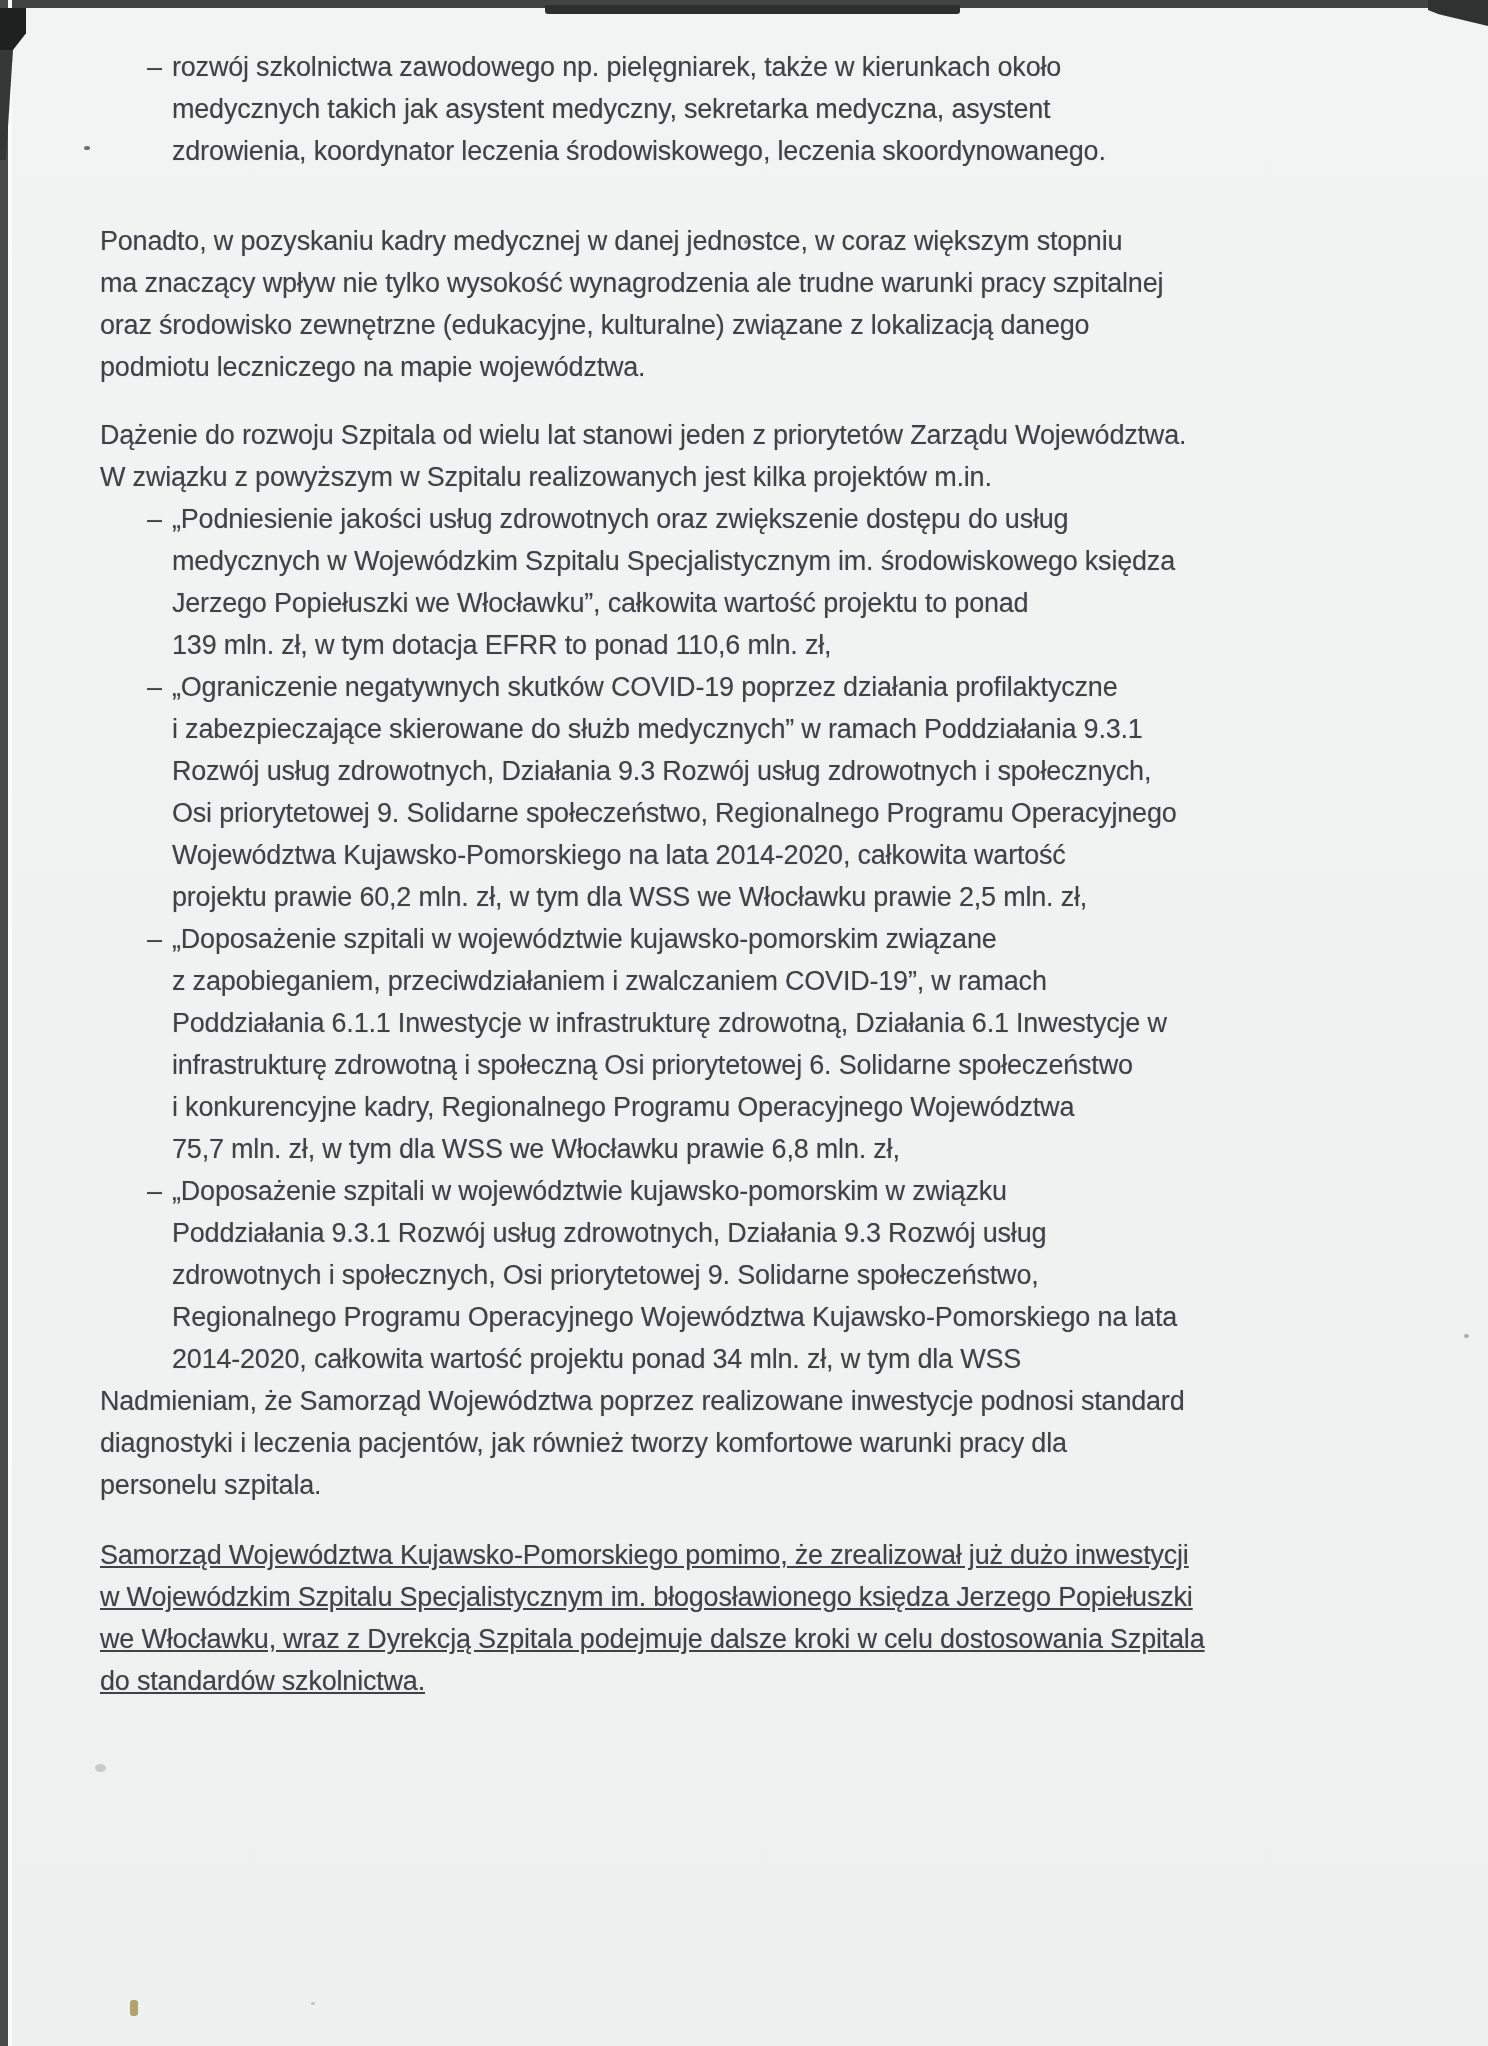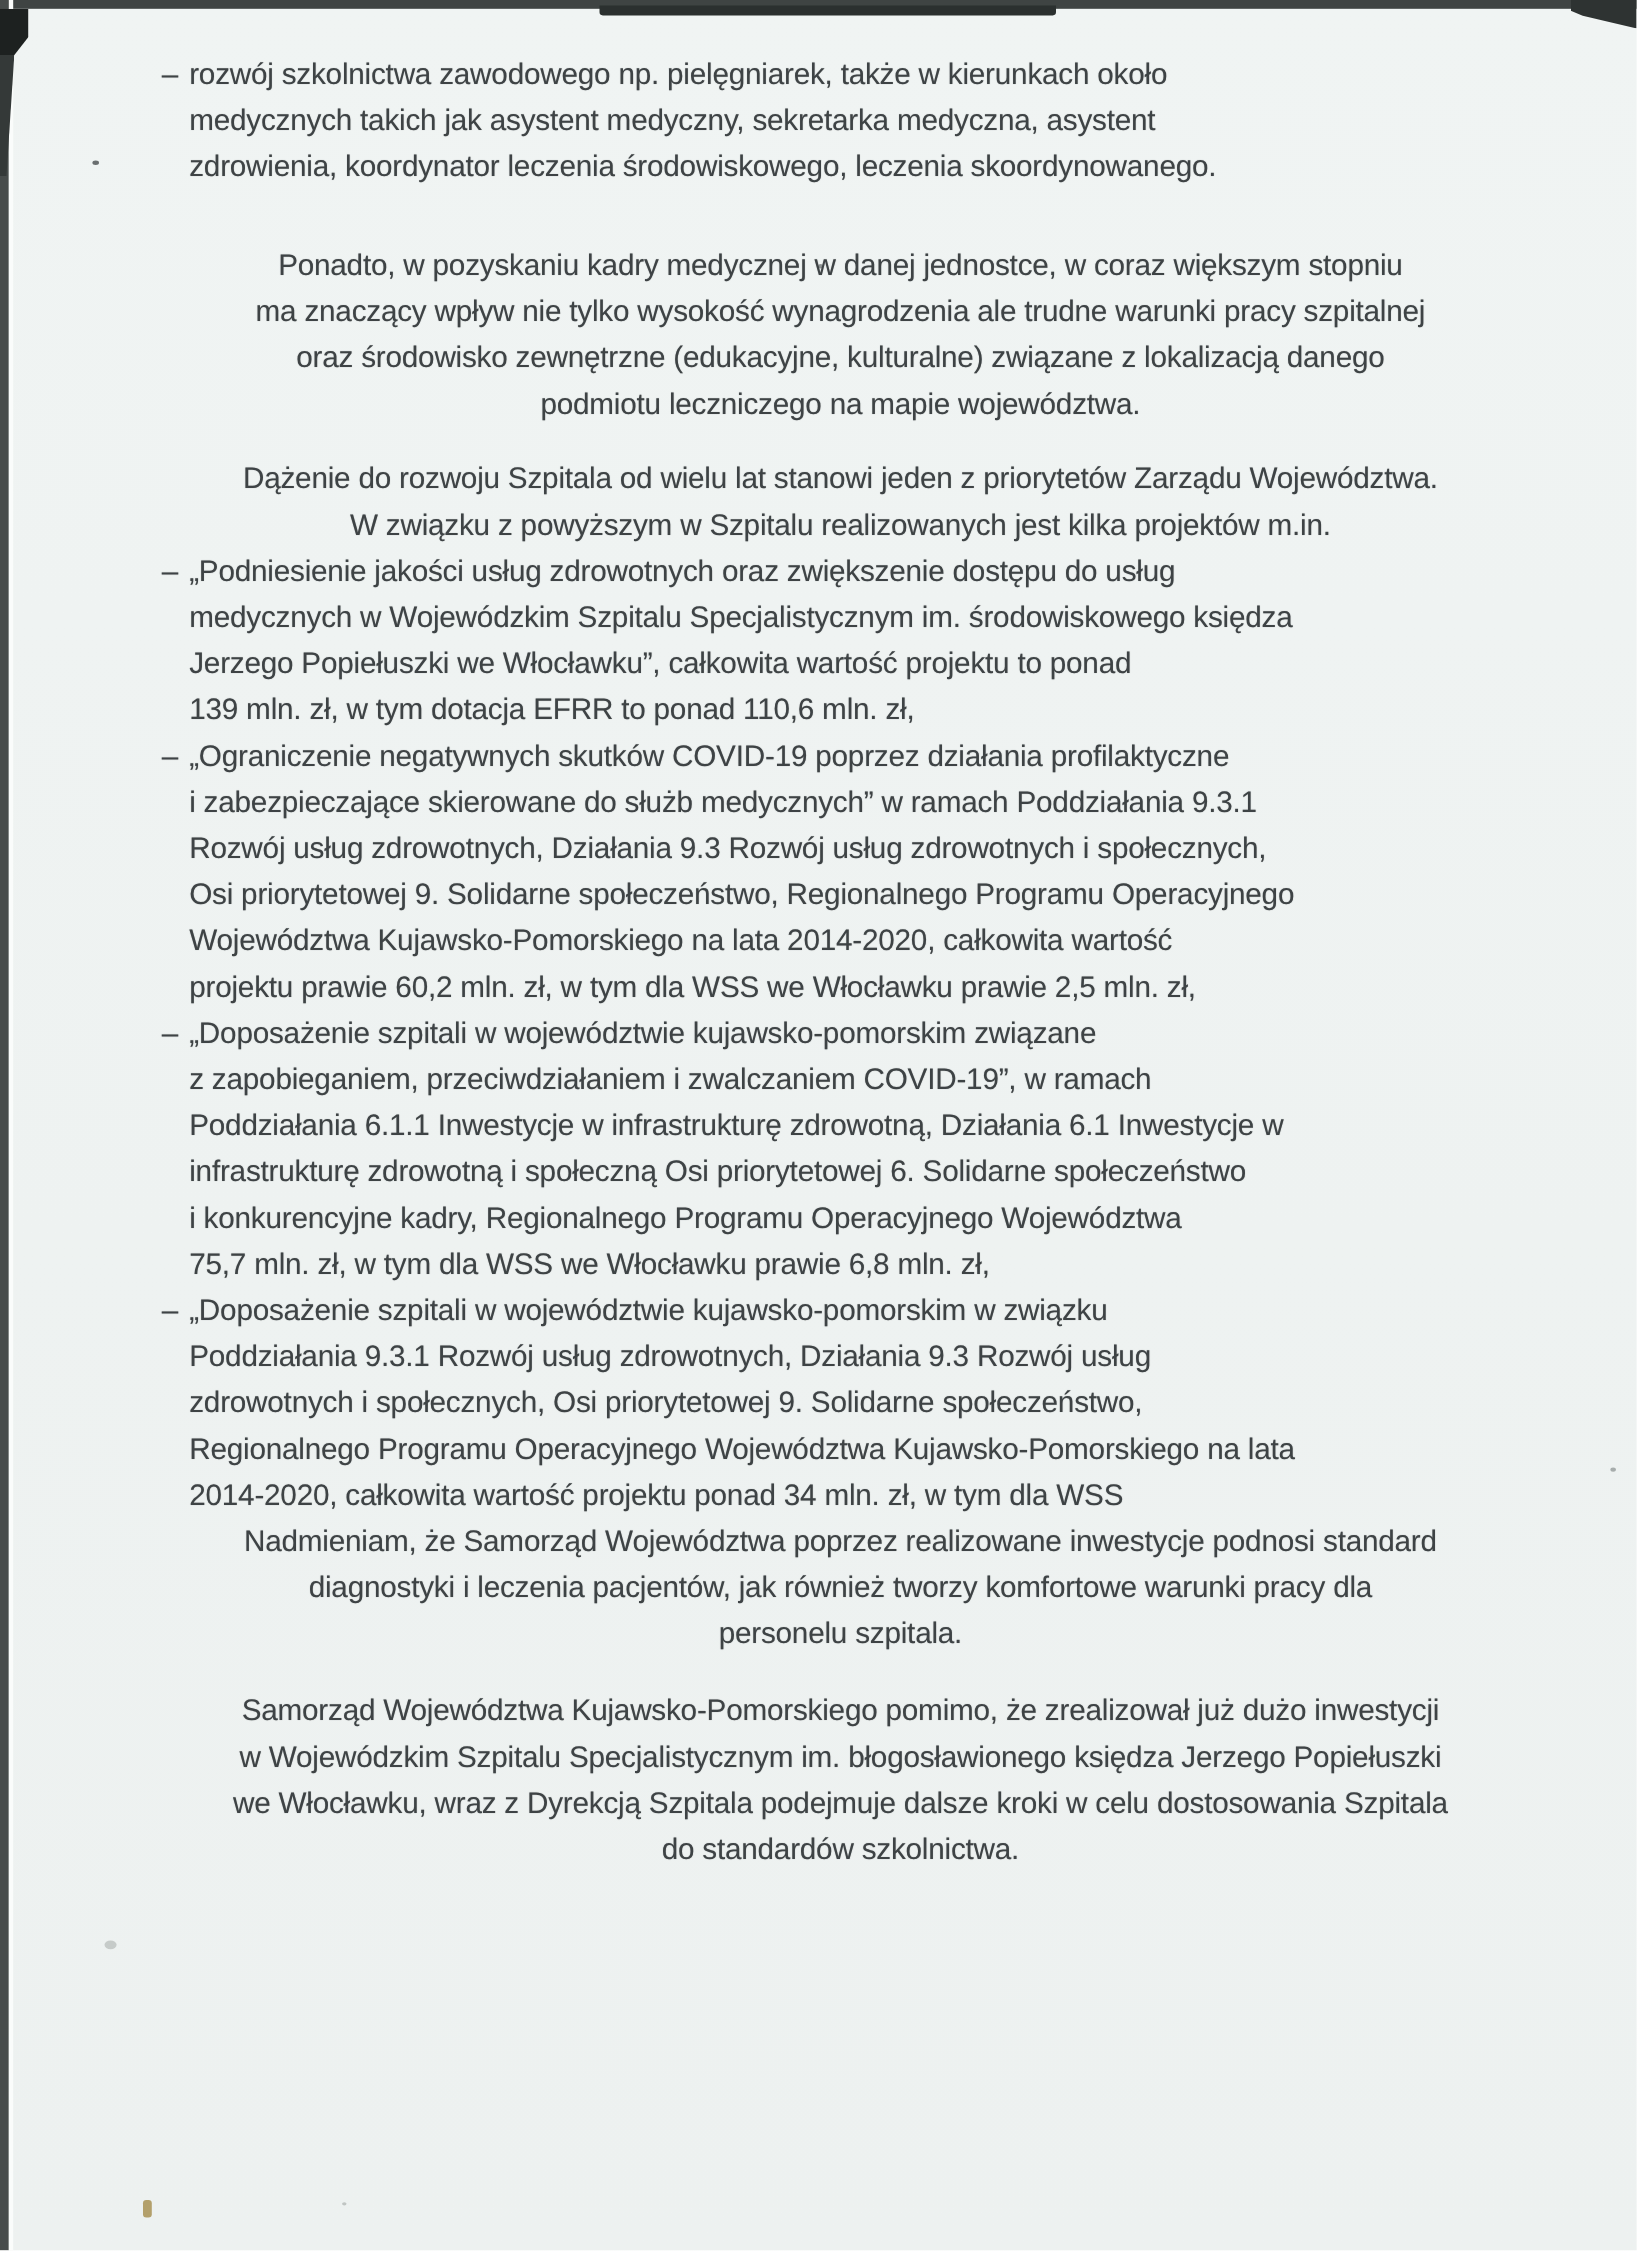--- a/index.html
+++ b/index.html
@@ -59,33 +59,33 @@
   .doc {
     position: relative;
     padding: 46px 60px 0 100px;
     font-size: 27px;
     line-height: 42px;
     letter-spacing: -0.2px;
     text-shadow: 0 0 1px rgba(62, 67, 69, 0.38);
   }
   .doc .line { white-space: nowrap; }
 
-  .block.paragraph { margin: 0; text-align: center; }
+  .block.paragraph { margin: 0; }
   .block.bullet { display: flex; }
   .block.bullet .dash {
     flex: 0 0 auto;
     margin-left: 47px;
     width: 25px;
   }
   .block.bullet .lines { flex: 1 1 auto; }
 
   
   .block.gap-after-lg { margin-bottom: 48px; }
   .block.gap-after-md { margin-bottom: 26px; }
-  .block.gap-before-md { margin-top: 28px; }
+  .block.gap-before-md { margin-top: 28px; text-decoration: underline; }
 </style>
 </head>
 <body>
 
 <div class="page">
 
   <div class="edge-top"></div>
   <div class="edge-top-mid"></div>
   <div class="edge-top-right"></div>
   <div class="edge-left"></div>

